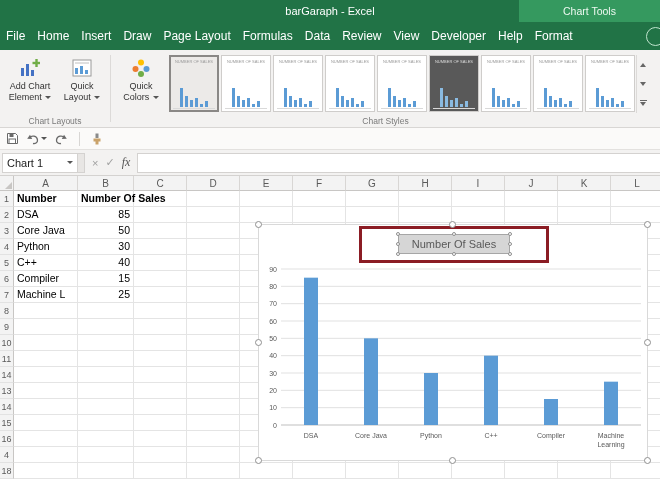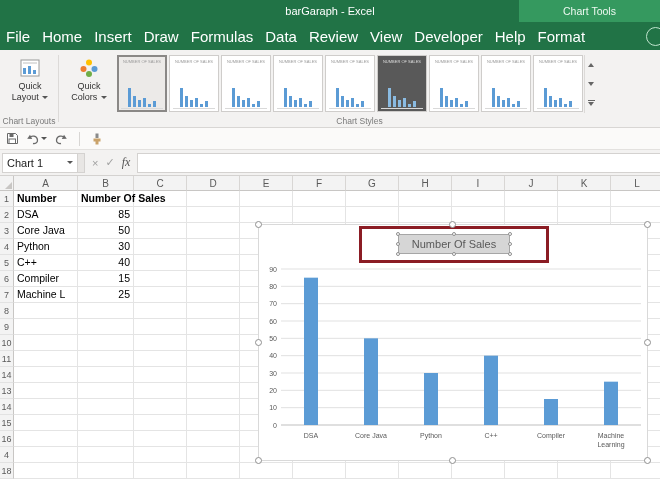--- a/index.html
+++ b/index.html
@@ -6,21 +6,21 @@
   html,body{width:660px;height:480px;}
   body{font-family:"Liberation Sans",sans-serif;position:relative;overflow:hidden;background:#fff;}
 
   
   .titlebar{position:absolute;top:0;left:0;width:660px;height:22px;background:#217346;}
   .tb-title{position:absolute;left:0;right:0;top:0;height:22px;line-height:22px;text-align:center;font-size:11px;color:#fff;}
   .ctx-band{position:absolute;right:0;top:0;width:141px;height:22px;background:#35995f;text-align:center;line-height:22px;font-size:10.5px;color:#eef9f1;}
 
   
   .tabrow{position:absolute;top:22px;left:0;width:660px;height:28px;background:#217346;display:flex;}
-  .tab{color:#fff;font-size:15px;padding:0 6px;display:flex;align-items:center;white-space:nowrap;cursor:pointer;}
+  .tab{color:#fff;font-size:12px;padding:0 6px;display:flex;align-items:center;white-space:nowrap;cursor:pointer;}
   .tab.active{background:#f3f2f1;color:#217346;font-weight:bold;}
   .search-circle{position:absolute;right:-5px;top:5px;width:19px;height:19px;border-radius:50%;border:1.5px solid #bfe3cd;}
 
   
   .ribbon{position:absolute;top:50px;left:0;width:660px;height:78px;background:#f3f2f1;border-bottom:1px solid #d8d6d4;display:flex;}
   .rgroup{position:relative;height:100%;padding:3px 2px 13px 4px;display:flex;align-items:flex-start;}
   .group-label{position:absolute;bottom:1px;left:0;right:0;text-align:center;font-size:8.5px;color:#7a7a7a;white-space:nowrap;}
   .vsep{width:1px;background:#dcdad8;margin:5px 0;}
   .rbtn{width:52px;height:60px;display:flex;flex-direction:column;align-items:center;padding-top:3px;font-size:9px;color:#333;cursor:pointer;}
   .ricon{height:23px;display:flex;align-items:center;}
@@ -93,32 +93,48 @@
   <div class="ctx-band">
     <span>Chart Tools</span>
   </div>
 </div>
 
 <div class="tabrow">
   <div class="tab">File</div>
   <div class="tab">Home</div>
   <div class="tab">Insert</div>
   <div class="tab">Draw</div>
+  <div class="tab">Page Layout</div>
   <div class="tab">Formulas</div>
   <div class="tab">Data</div>
   <div class="tab">Review</div>
   <div class="tab">View</div>
   <div class="tab">Developer</div>
   <div class="tab">Help</div>
   <div class="tab">Format</div>
   <div class="search-circle"></div>
 </div>
 
 <div class="ribbon">
   <div class="rgroup">
+    <div class="rbtn">
+      <div class="ricon">
+        <svg width="20" height="20">
+          <rect x="1" y="10" width="3" height="8" fill="#4472c4"></rect>
+          <rect x="6" y="6" width="3" height="12" fill="#4472c4"></rect>
+          <rect x="11" y="12" width="3" height="6" fill="#4472c4"></rect>
+          <rect x="15.3" y="1" width="2.4" height="8" fill="#70ad47"></rect>
+          <rect x="12.5" y="3.8" width="8" height="2.4" fill="#70ad47"></rect>
+        </svg>
+      </div>
+      <div class="rlabel">
+        <span>Add Chart</span><br>
+        <span>Element</span> <span class="dtri"></span>
+      </div>
+    </div>
     <div class="rbtn">
       <div class="ricon">
         <svg width="20" height="20">
           <rect x="1" y="2" width="18" height="16" fill="#fff" stroke="#9a9a9a"></rect>
           <line x1="3" y1="5" x2="17" y2="5" stroke="#c0c0c0"></line>
           <rect x="3" y="10" width="3" height="6" fill="#5b9bd5"></rect>
           <rect x="8" y="8" width="3" height="8" fill="#5b9bd5"></rect>
           <rect x="13" y="12" width="3" height="4" fill="#5b9bd5"></rect>
         </svg>
       </div>

